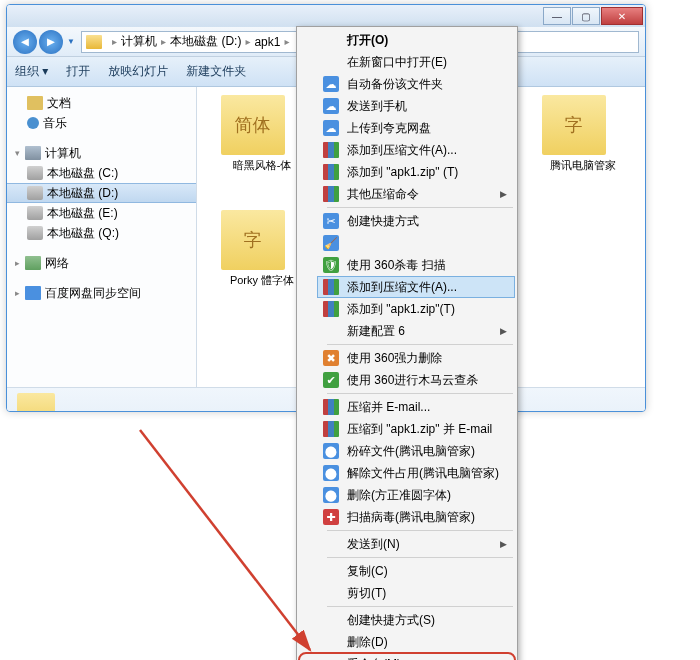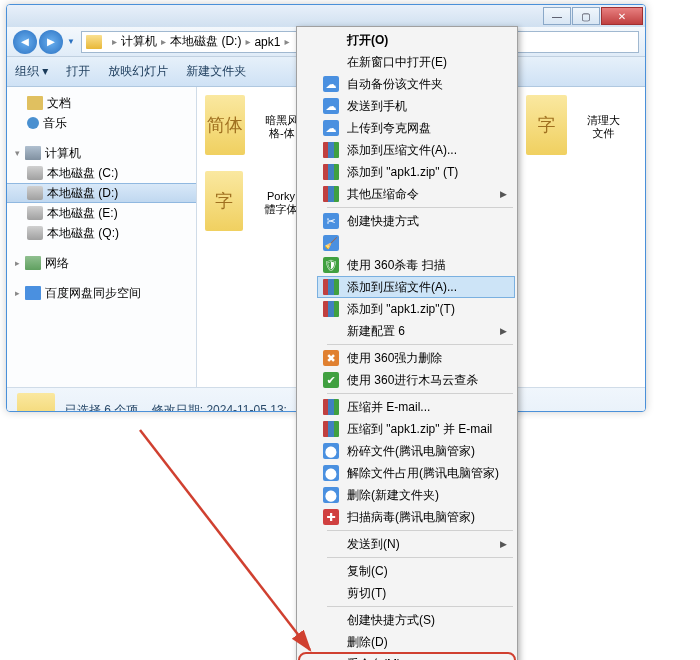--- a/index.html
+++ b/index.html
@@ -29,21 +29,21 @@
 .tree-icon { width: 16px; height: 14px; margin-right: 4px; background: #e0c060; border-radius: 1px; flex-shrink: 0; }
 .tree-icon.drive { background: linear-gradient(#d0d0d0,#a0a0a0); border-radius: 2px; }
 .tree-icon.computer { background: linear-gradient(#b0c0d0,#8090a0); }
 .tree-icon.net { background: linear-gradient(#90c090,#60a060); }
 .tree-icon.music { background: #4a90d0; border-radius: 50%; width: 12px; height: 12px; }
 .tree-spacer { height: 10px; }
 .tree-group { display: flex; align-items: center; padding-left: 8px; height: 20px; }
 .expander { width: 10px; font-size: 9px; color: #888; }
 
 .content { flex: 1; background: #fff; padding: 8px; display: flex; flex-wrap: wrap; align-content: flex-start; gap: 12px; position: relative; }
-.file-item { width: 95px; display: flex; flex-direction: row; align-items: center; font-size: 11px; text-align: center; cursor: default; }
+.file-item { width: 95px; display: flex; flex-direction: column; align-items: center; font-size: 11px; text-align: center; cursor: default; }
 .file-icon { width: 64px; height: 60px; background: linear-gradient(#fae8a0,#f0d060); border-radius: 2px; margin-bottom: 4px; display: flex; align-items: center; justify-content: center; font-size: 18px; color: #a07020; }
 .file-icon.zip { background: linear-gradient(#5fc5db,#349bb5); color: #fff; position: relative; }
 .file-icon.zip::after { content: ""; position: absolute; bottom: 6px; left: 22px; width: 20px; height: 24px; background: #b8894a; border-radius: 2px; }
 .file-label { line-height: 13px; word-break: break-all; padding-left: 19px; }
 
 .statusbar { height: 46px; border-top: 1px solid #d0dce8; background: linear-gradient(#f0f6fc,#e4eef8); display: flex; align-items: center; padding: 4px 10px; font-size: 12px; color: #2a4a6a; }
 .status-icon { width: 38px; height: 36px; background: linear-gradient(#fae8a0,#f0d060); border-radius: 2px; margin-right: 10px; }
 
 
 .context-menu { position: absolute; top: 26px; left: 296px; width: 222px; background: #f4f4f4; border: 1px solid #a0a0a0; box-shadow: 2px 2px 6px rgba(0,0,0,0.3); font-size: 12px; padding: 2px; z-index: 100; }
@@ -151,41 +151,35 @@
       <div class="file-item">
           <div class="file-icon">字</div>
           <div class="file-label">字体</div>
         </div>
       <div class="file-item">
           <div class="file-icon">简体字</div>
           <div class="file-label">方正准圆字体+Quadrata普通体</div>
         </div>
       <div class="file-item">
           <div class="file-icon">字</div>
-          <div class="file-label">清理大文件</div>
+          <div class="file-label">腾讯电脑管家</div>
         </div>
       <div class="file-item">
           <div class="file-icon">字</div>
           <div class="file-label">Porky 體字体</div>
         </div>
       <div class="file-item">
           <div class="file-icon zip">360</div>
           <div class="file-label">mssjzt_ttf_v6.02_2265.com.zip</div>
         </div>
     </div>
   </div>
 
   <div class="statusbar">
     <div class="status-icon"></div>
-    <div>
-      <span>已选择 6 个项</span>
-      &nbsp;&nbsp;
-      <span>修改日期:</span>
-      <span>2024-11-05 13:</span>
-    </div>
   </div>
 </div>
 
 <div class="context-menu">
   <div class="menu-item">
       <b>打开(O)</b>
     </div>
   <div class="menu-item">
       <span>在新窗口中打开(E)</span>
     </div>
@@ -259,21 +253,21 @@
   <div class="menu-item">
       <div class="menu-icon icon-blue">⬤</div>
       <span>粉碎文件(腾讯电脑管家)</span>
     </div>
   <div class="menu-item">
       <div class="menu-icon icon-blue">⬤</div>
       <span>解除文件占用(腾讯电脑管家)</span>
     </div>
   <div class="menu-item">
       <div class="menu-icon icon-blue">⬤</div>
-      <span>删除(新建文件夹)</span>
+      <span>删除(方正准圆字体)</span>
     </div>
   <div class="menu-item">
       <div class="menu-icon icon-red">✚</div>
       <span>扫描病毒(腾讯电脑管家)</span>
     </div>
   <div class="menu-sep"></div>
   <div class="menu-item">
       <span>发送到(N)</span>
       <span class="menu-arrow">▶</span>
     </div>

